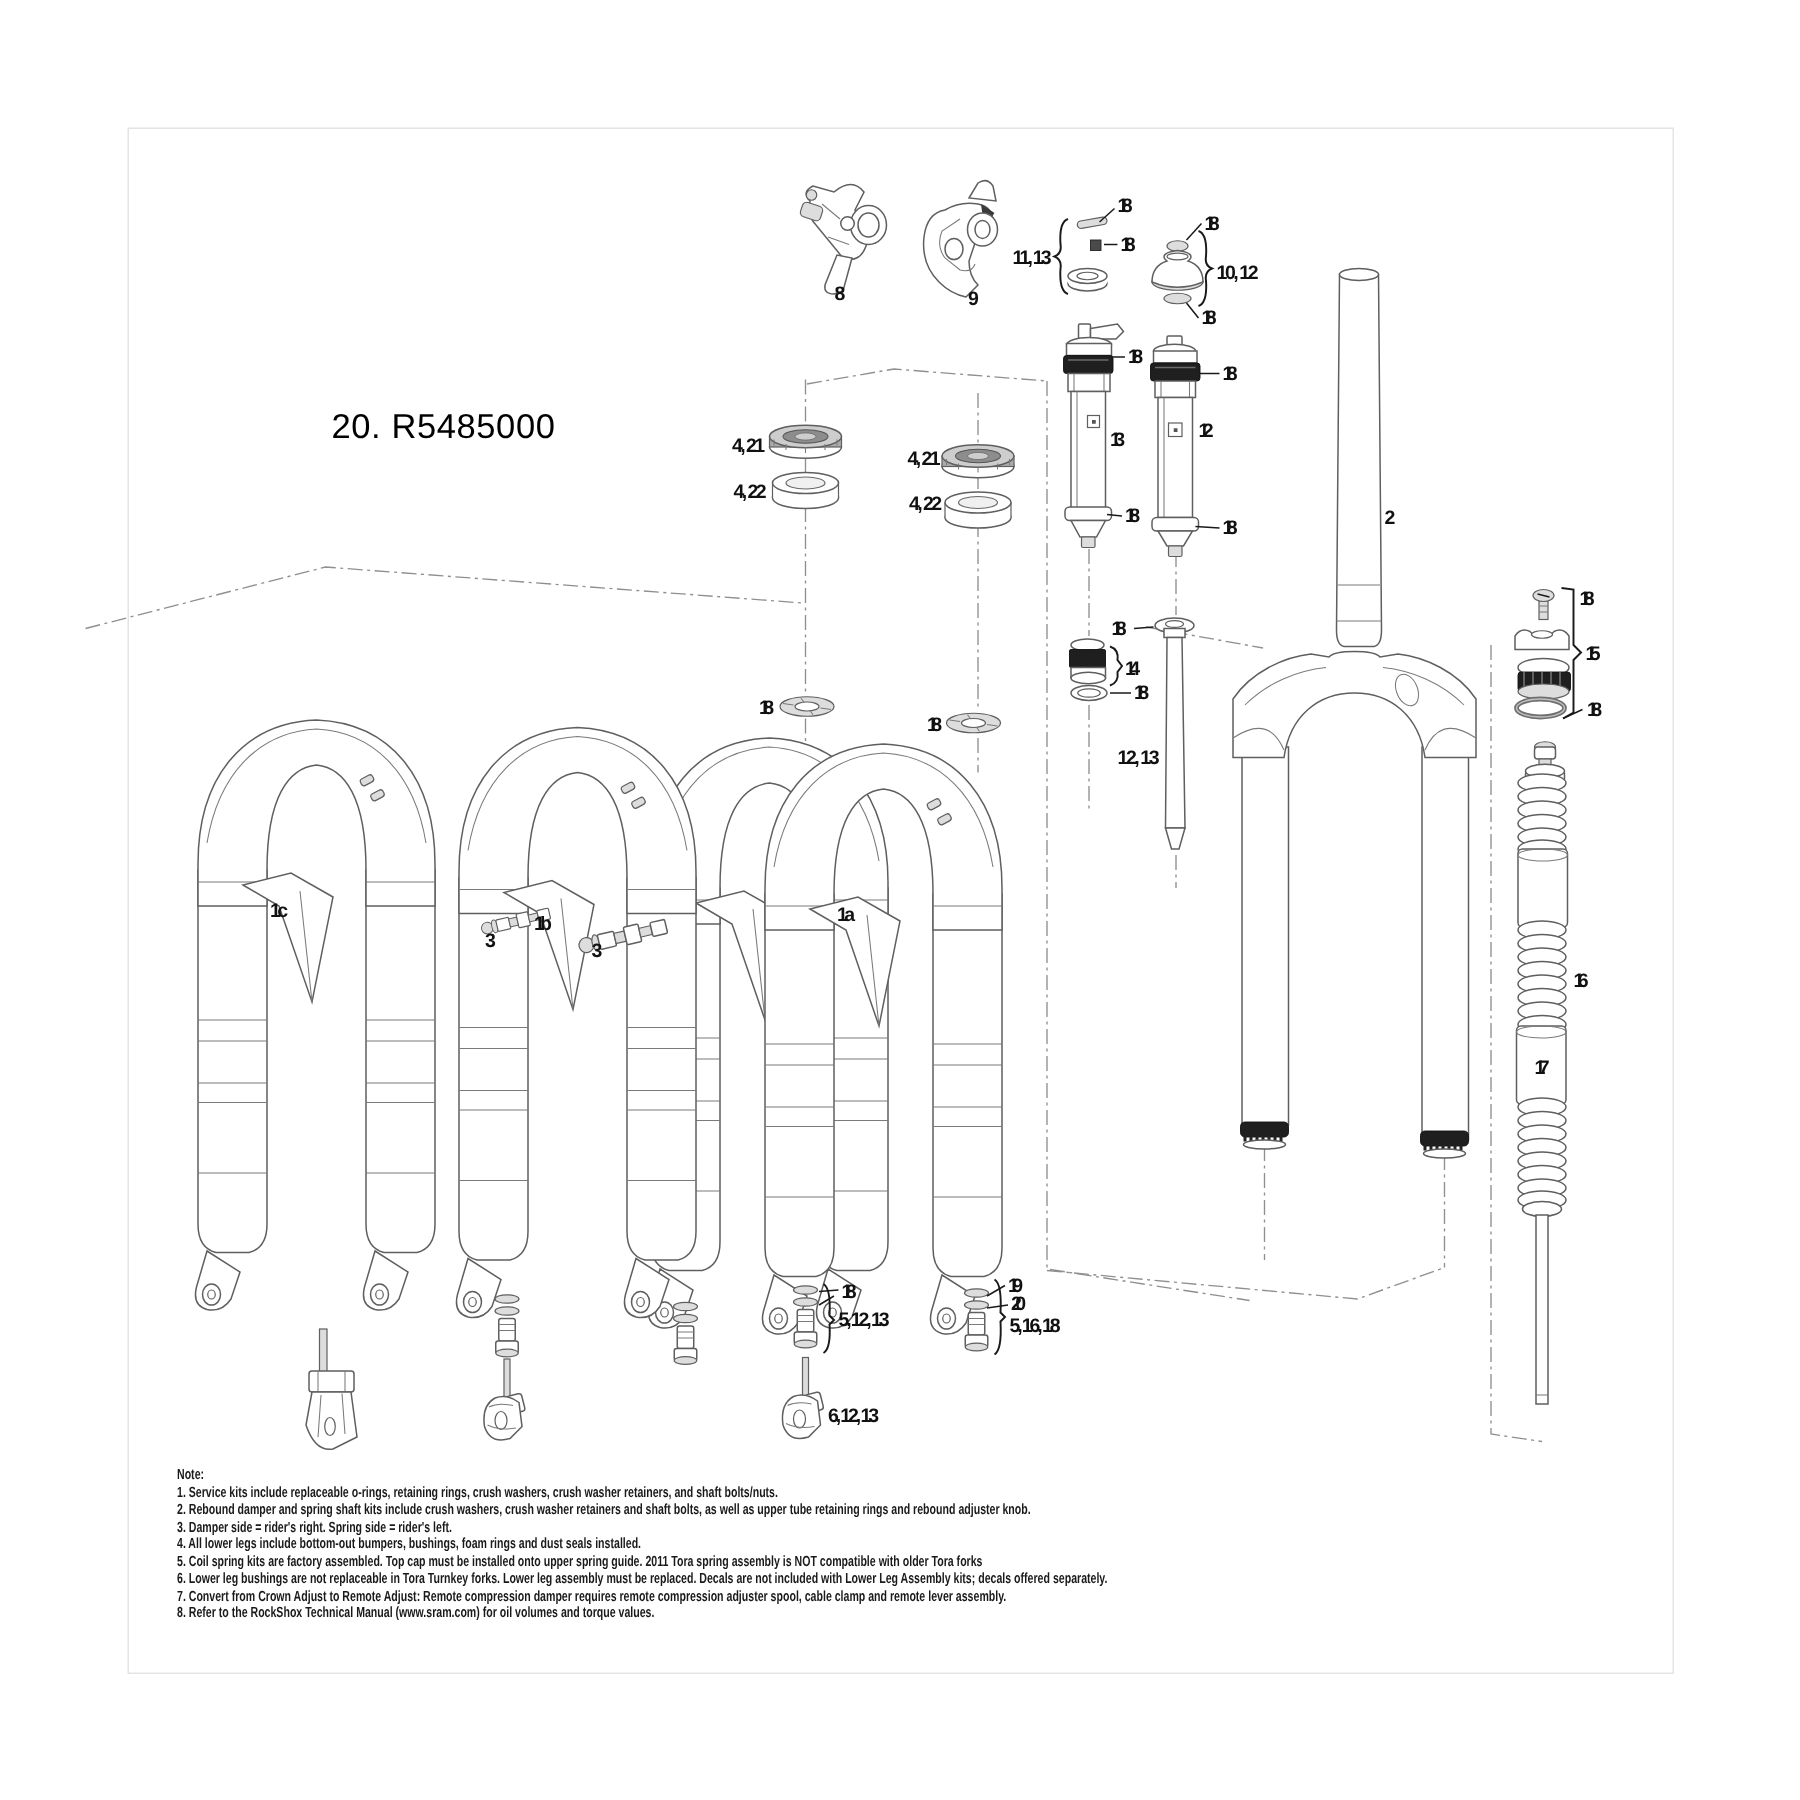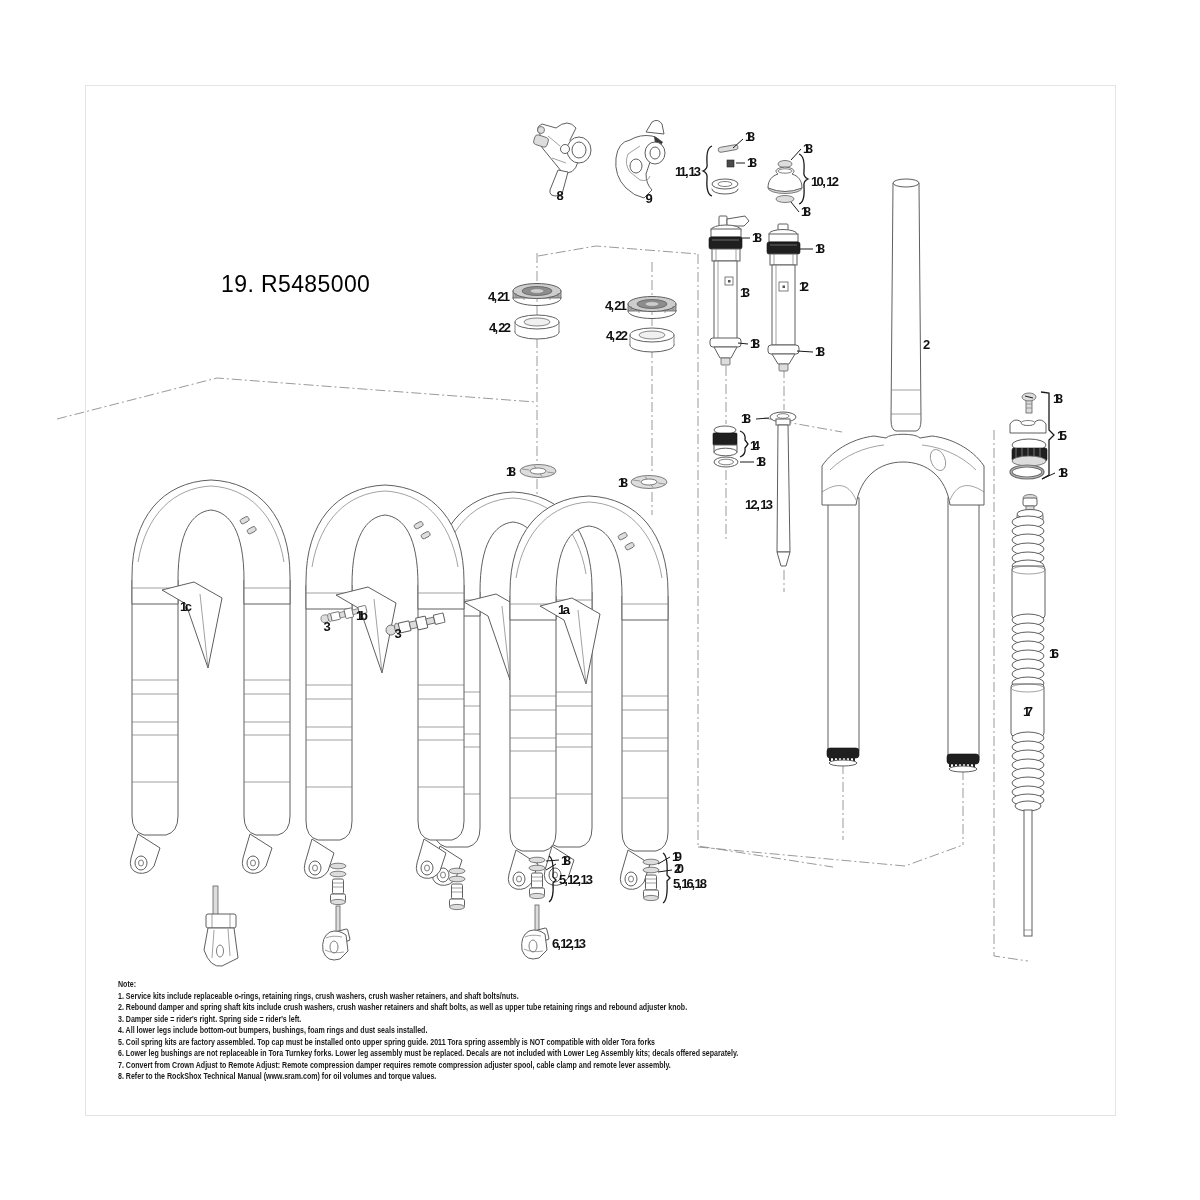--- a/index.html
+++ b/index.html
@@ -22,21 +22,21 @@
   .dd{fill:none;stroke:#8f8f8f;stroke-width:.9;stroke-dasharray:10 3 2 3;}
   .ldr{fill:none;stroke:#1a1a1a;stroke-width:1;}
   .brc{fill:none;stroke:#1a1a1a;stroke-width:1.3;}
   .lbl{font-family:"Liberation Sans",sans-serif;font-weight:700;font-size:13px;fill:#111;}
 </style>
 </head>
 <body>
 
 <div id="page">
   <div id="frame"></div>
-  <div id="title">19. R5485000</div>
+  <div id="title">20. R5485000</div>
 
   <svg width="1200" height="1200" viewBox="0 0 1200 1200">
     <defs>
 
       <g id="forkT">
         <path class="w" d="M4,108 L4,344 Q4,360 16,363 L38,363 Q50,360 50,344 L50,108 Z"></path>
         <path class="w" d="M116,108 L116,344 Q116,360 128,363 L150,363 Q162,360 162,344 L162,108 Z"></path>
         <path class="ln" d="M4,208 H50 M4,222 H50 M4,250 H50 M4,263 H50 M116,208 H162 M116,222 H162 M116,250 H162 M116,263 H162 M4,310 H50 M116,310 H162"></path>
         <path class="w" d="M10,362 L3,386 Q0,398 10,401 Q20,403 26,394 L32,376 Z"></path>
         <ellipse class="w" cx="13" cy="391" rx="6" ry="7"></ellipse>

